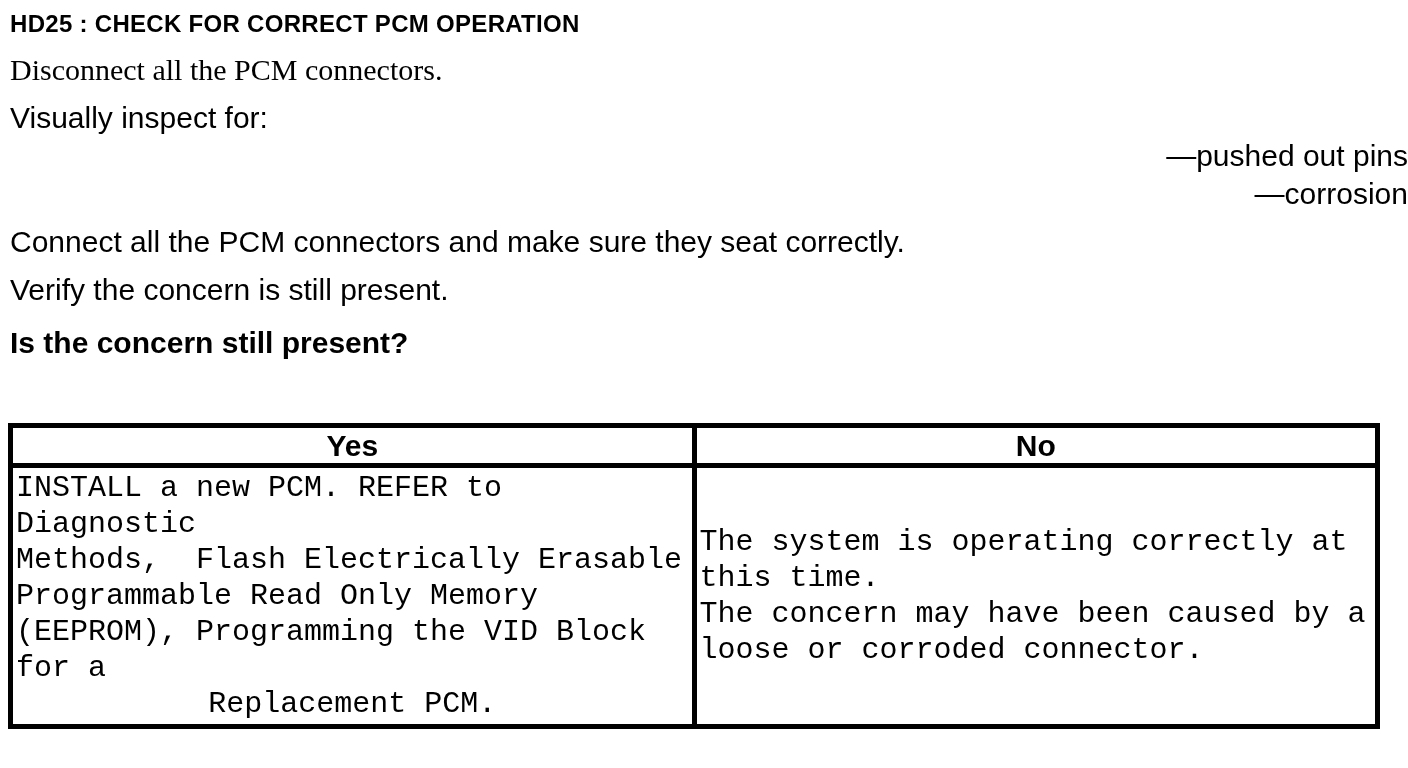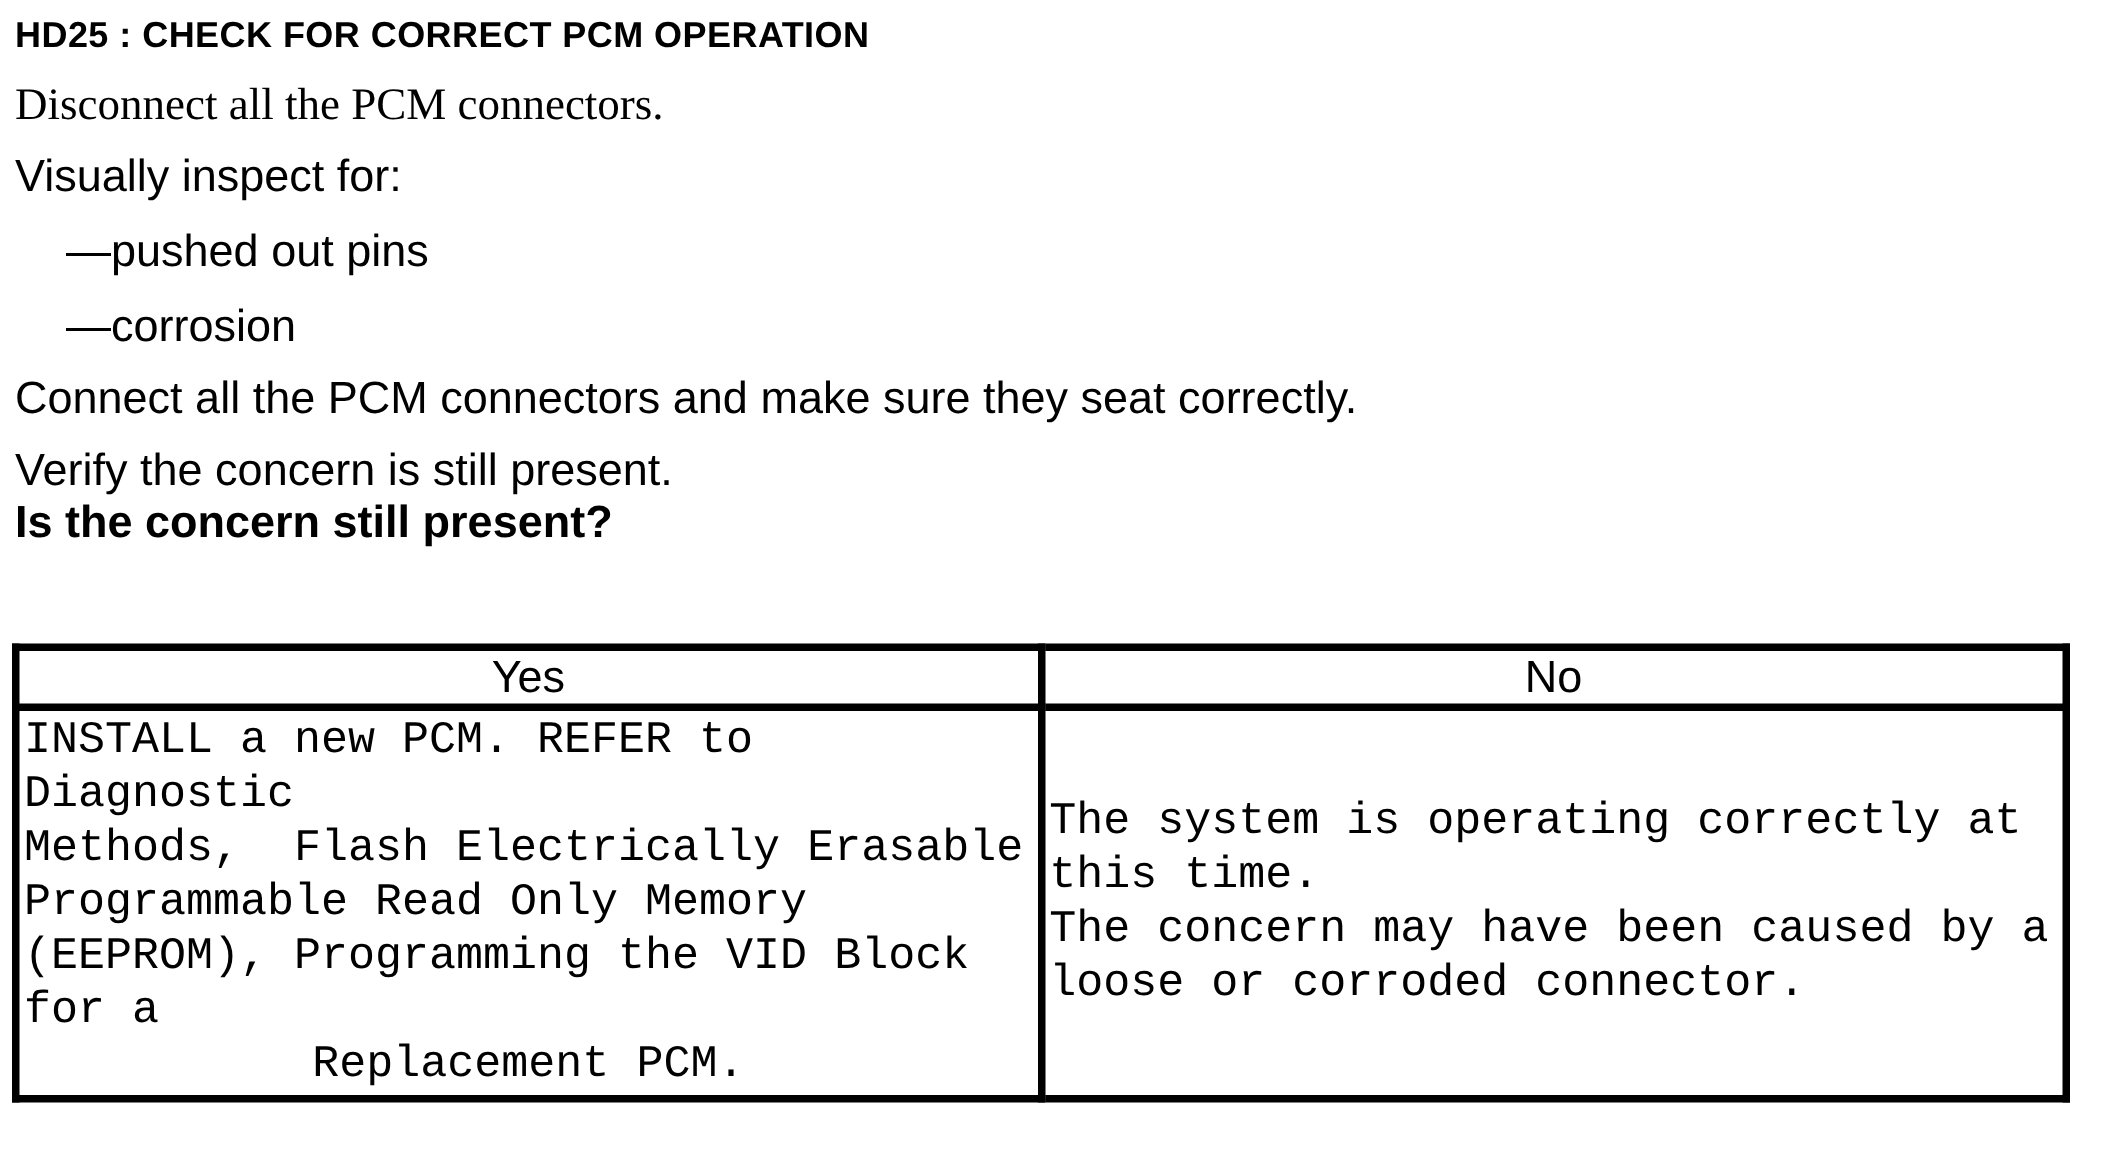--- a/index.html
+++ b/index.html
@@ -18,39 +18,39 @@
     margin: 0;
     letter-spacing: 0.3px;
   }
 
   .step {
     font-size: 30px;
     line-height: 30px;
     margin: 18px 0 0 0;
   }
   .step.first { margin-top: 19px; font-family: Liberation Serif, serif; }
-  .step.indent { margin-top: 20px; padding-left: 34px; }
-  .step.question { font-weight: bold; margin-top: 5px; }
+  .step.indent { margin-top: 8px; padding-left: 34px; text-align: right; }
+  .step.question { font-weight: bold; margin-top: 23px; }
 
   table.decision {
     border-collapse: collapse;
     table-layout: fixed;
     width: 1372px;
     margin: 65px 0 0 -2px;
   }
   table.decision th,
   table.decision td {
     border: 5px solid #000000;
   }
   table.decision th {
     width: 50%;
     height: 35px;
     padding: 0;
     font-size: 30px;
-    font-weight: normal;
+    font-weight: bold;
     text-align: center;
     vertical-align: middle;
   }
   table.decision td {
     height: 180px;
     padding: 2px 3px;
     vertical-align: top;
   }
   table.decision td.no-cell { vertical-align: middle; }
 

